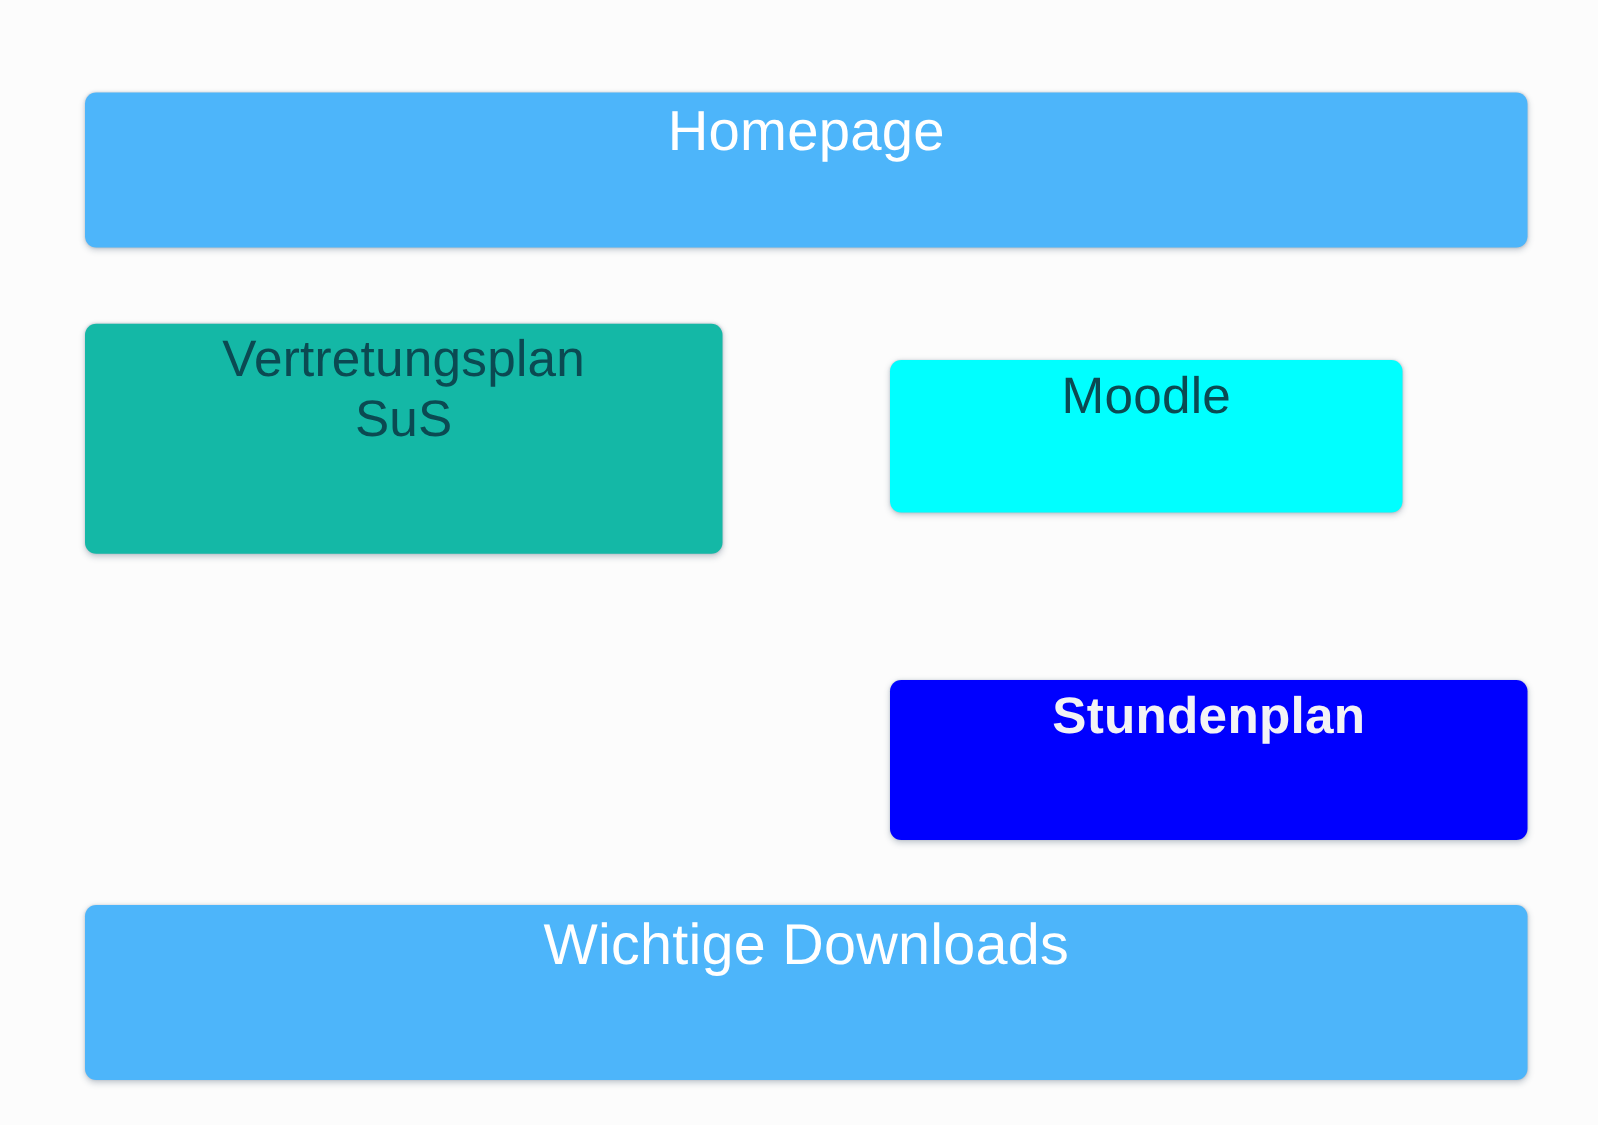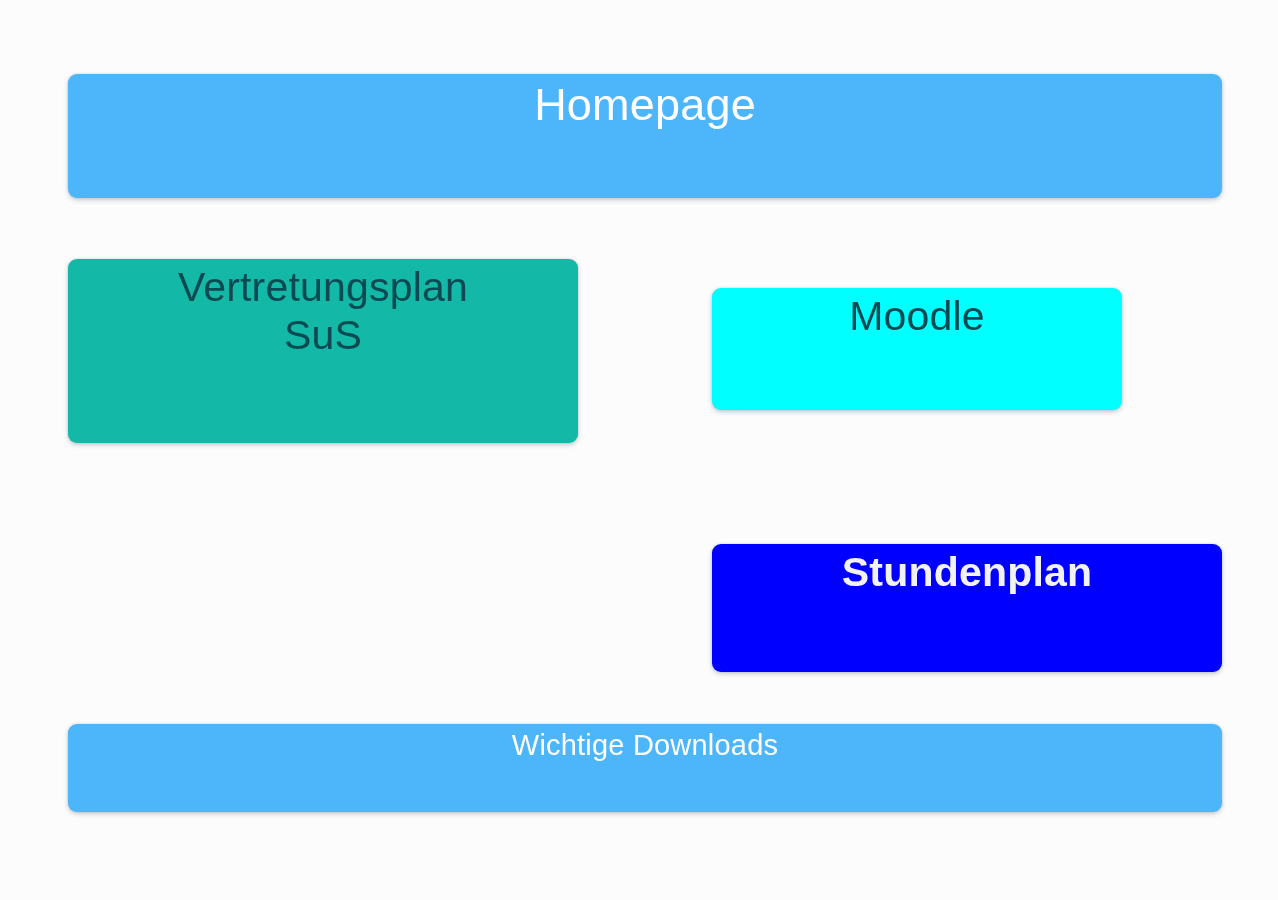--- a/index.html
+++ b/index.html
@@ -101,24 +101,24 @@
     font-size: 41px;
     font-weight: 700;
     margin-top: 24px;
   }
 
   
   .tile-downloads {
     left: 68px;
     top: 724px;
     width: 1154px;
-    height: 88px;
+    height: 140px;
     background: #4db5fa;
     color: #ffffff;
-    font-size: 29px;
+    font-size: 46px;
     font-weight: 400;
   }
 </style>
 </head>
 <body>
 
 <div class="menu-canvas">
 
   <div class="tile tile-homepage">
     <span class="tile-label">Homepage</span>

